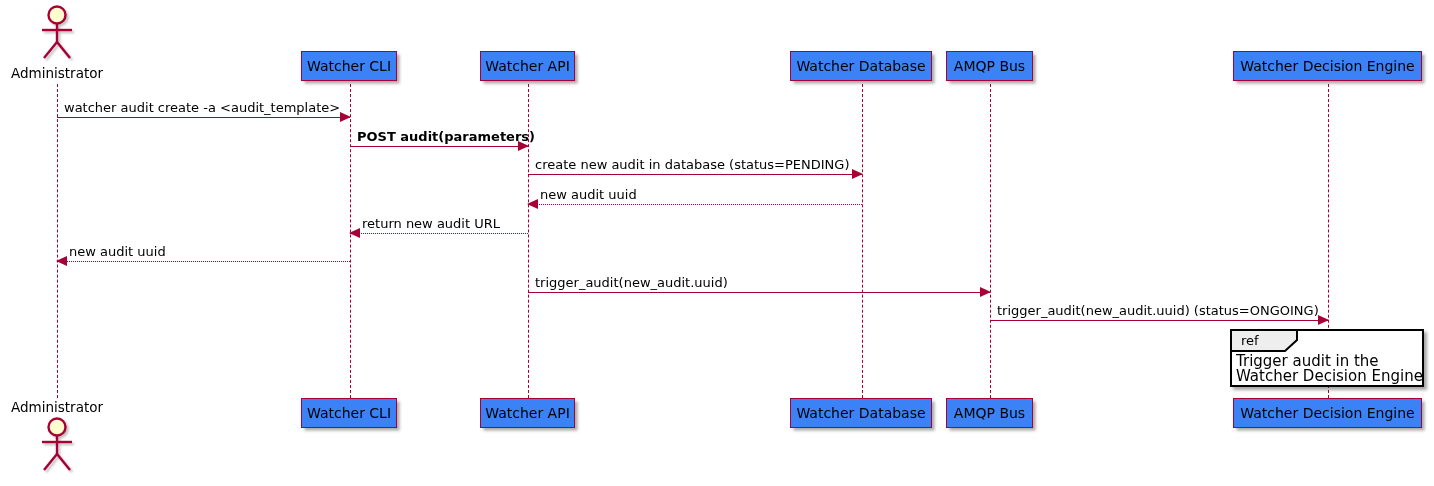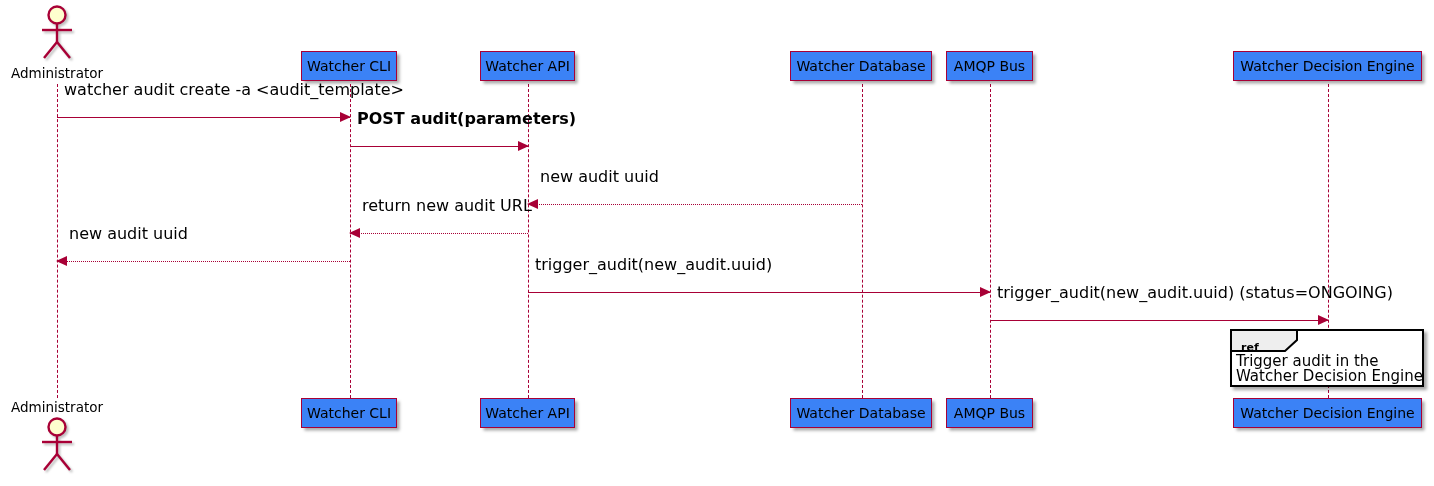--- a/index.html
+++ b/index.html
@@ -37,43 +37,43 @@
     width:120px;text-align:center;
     font-size:13.5px;white-space:nowrap;
     z-index:4;
   }
   
   .message{position:absolute;height:21px;z-index:3;}
   .msg-line{position:absolute;left:0;right:0;top:19px;height:0;}
   .message.solid  .msg-line{border-top:1.4px solid #A80036;}
   .message.dotted .msg-line{border-top:1.6px dotted #A80036;}
   .msg-label{
-    position:absolute;left:7px;bottom:20px;
-    font-size:16px;white-space:nowrap;
+    position:absolute;left:7px;bottom:4px;
+    font-size:13px;white-space:nowrap;
   }
   .arrowhead{
     position:absolute;top:14px;width:0;height:0;
     border-top:5px solid transparent;
     border-bottom:5px solid transparent;
   }
   .arrowhead.right{right:-1px;border-left:11px solid #A80036;}
   .arrowhead.left{left:-1px;border-right:11px solid #A80036;}
   
   .ref-box{
     position:absolute;
     left:1230px;top:329px;width:190px;height:54px;
     background:#ffffff;
     border:2px solid #000000;
     box-shadow:3px 3px 3px rgba(0,0,0,0.35);
     z-index:5;
   }
   .ref-tab{position:absolute;left:-2px;top:-2px;}
   .ref-keyword{
-    position:absolute;left:9px;top:10px;
-    font-size:11px;font-weight:bold;
+    position:absolute;left:9px;top:2px;
+    font-size:13px;font-weight:normal;
   }
   .ref-body{
     position:absolute;left:4px;top:23px;
     font-size:15px;line-height:15px;white-space:nowrap;
   }
 </style>
 </head>
 <body>
 
 <div class="canvas">
@@ -105,20 +105,25 @@
     <div class="msg-line"></div>
     <div class="arrowhead right"></div>
   </div>
 
   <div class="message solid" style="left:350px;top:127px;width:178px;font-weight:bold;">
     <span class="msg-label">POST audit(parameters)</span>
     <div class="msg-line"></div>
     <div class="arrowhead right"></div>
   </div>
 
+  <div class="message solid" style="left:528px;top:155px;width:334px;">
+    <span class="msg-label">create new audit in database (status=PENDING)</span>
+    <div class="msg-line"></div>
+    <div class="arrowhead right"></div>
+  </div>
 
   <div class="message dotted" style="left:528px;top:185px;width:334px;">
     <span class="msg-label" style="left:12px;">new audit uuid</span>
     <div class="msg-line"></div>
     <div class="arrowhead left"></div>
   </div>
 
   <div class="message dotted" style="left:350px;top:214px;width:178px;">
     <span class="msg-label" style="left:12px;margin-top:7px;">return new audit URL</span>
     <div class="msg-line"></div>

